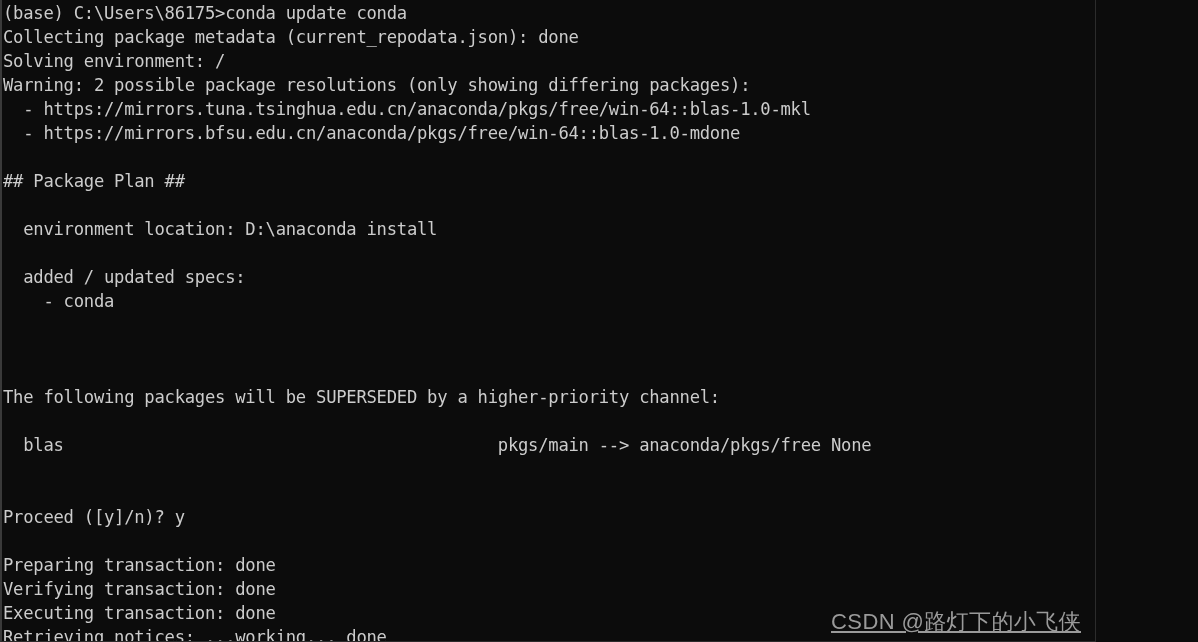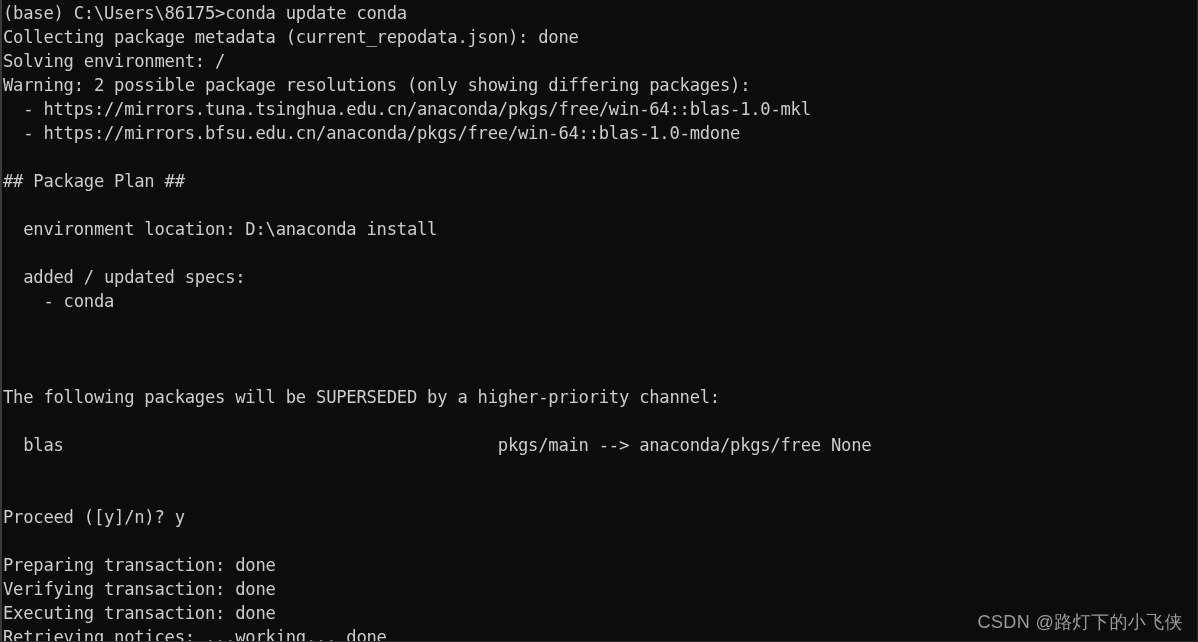--- a/index.html
+++ b/index.html
@@ -11,21 +11,21 @@
   body {
     width: 1198px;
     height: 642px;
     overflow: hidden;
     font-family: "DejaVu Sans Mono", "Liberation Mono", monospace;
   }
 
   
   #console-window {
     position: relative;
-    width: 1198px;
+    width: 1096px;
     height: 642px;
     box-sizing: border-box;
     background: #0c0c0c;
     border-left: 2px solid #3a3a3a;
     border-right: 1px solid #2c2c2c;
     border-bottom: 1px solid #2c2c2c;
     overflow: hidden;
     padding-left: 38px;
   }
 
@@ -52,26 +52,27 @@
   .console-line.blank {
     color: transparent;
   }
 
   
   #watermark {
     position: absolute;
     right: 14px;
     bottom: 8px;
     font-family: "Liberation Sans", "DejaVu Sans", sans-serif;
-    font-size: 18px;
+    font-size: 22px;
     line-height: 22px;
     color: #9a9a9a;
     letter-spacing: 0.4px;
     user-select: none;
     pointer-events: none;
+    text-decoration: underline;
   }
 </style>
 </head>
 <body>
 
 <div id="console-window">
 
   <div id="console-buffer"><span class="console-line">(base) C:\Users\86175&gt;conda update conda</span><span class="console-line">Collecting package metadata (current_repodata.json): done</span><span class="console-line">Solving environment: /</span><span class="console-line">Warning: 2 possible package resolutions (only showing differing packages):</span><span class="console-line">  - https://mirrors.tuna.tsinghua.edu.cn/anaconda/pkgs/free/win-64::blas-1.0-mkl</span><span class="console-line">  - https://mirrors.bfsu.edu.cn/anaconda/pkgs/free/win-64::blas-1.0-mdone</span><span class="console-line blank">&nbsp;</span><span class="console-line">## Package Plan ##</span><span class="console-line blank">&nbsp;</span><span class="console-line">  environment location: D:\anaconda install</span><span class="console-line blank">&nbsp;</span><span class="console-line">  added / updated specs:</span><span class="console-line">    - conda</span><span class="console-line blank">&nbsp;</span><span class="console-line blank">&nbsp;</span><span class="console-line blank">&nbsp;</span><span class="console-line">The following packages will be SUPERSEDED by a higher-priority channel:</span><span class="console-line blank">&nbsp;</span><span class="console-line">  blas                                           pkgs/main --&gt; anaconda/pkgs/free None</span><span class="console-line blank">&nbsp;</span><span class="console-line blank">&nbsp;</span><span class="console-line">Proceed ([y]/n)? y</span><span class="console-line blank">&nbsp;</span><span class="console-line">Preparing transaction: done</span><span class="console-line">Verifying transaction: done</span><span class="console-line">Executing transaction: done</span><span class="console-line">Retrieving notices: ...working... done</span></div>
 
   <div id="watermark">CSDN @路灯下的小飞侠</div>

